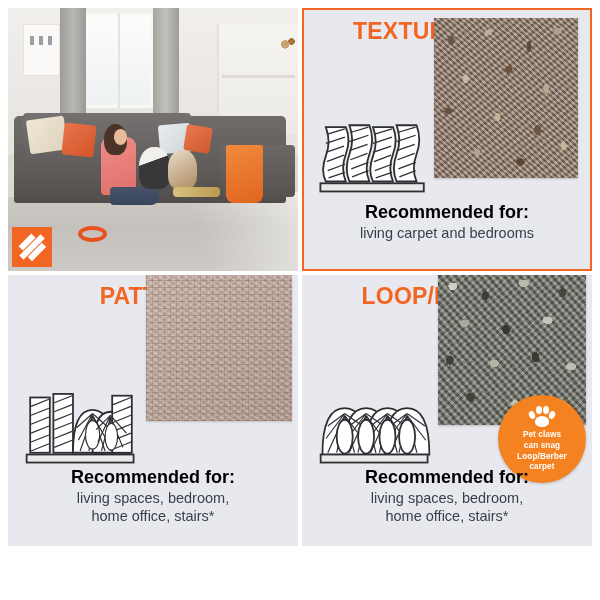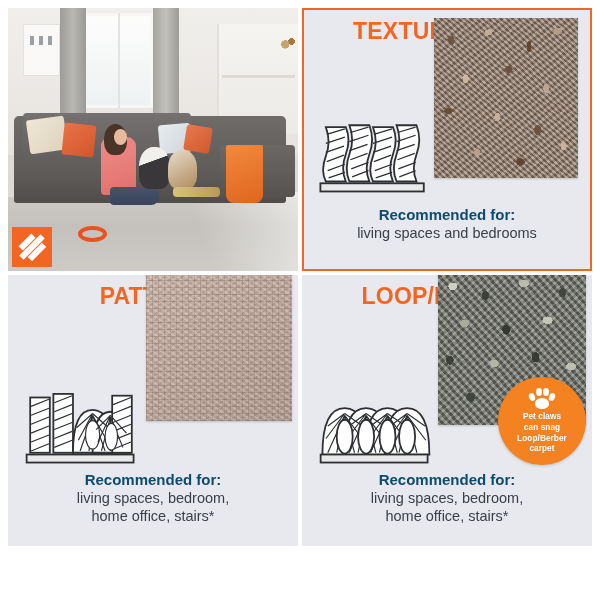--- a/index.html
+++ b/index.html
@@ -285,23 +285,23 @@
       repeating-linear-gradient(-42deg, rgba(255,255,255,.12) 0 2px, rgba(0,0,0,.18) 2px 5px);
   }
 
   
   .rec{
     position:absolute; left:0; right:0;
     text-align:center;
     line-height:1.28;
   }
   .rec-label{
-    color:#0c4a6e;
+    color:#000000;
     font-weight:bold;
-    font-size:15px;
+    font-size:18px;
     display:block;
   }
   .rec-text{
     color:#3b4048;
     font-size:14.5px;
     display:block;
     white-space:pre-line;
   }
 
   
@@ -398,21 +398,21 @@
                 <path d="M87 16 L107 10 M86 26 L107 19 M86 36 L106 29 M87 46 L106 39 M88 56 L107 49 M89 65 L107 58"></path>
               </g>
               <rect x="2" y="72" width="114" height="9" fill="#e9e9ea" stroke="#2d2f33" stroke-width="2"></rect>
             </svg>
           </div>
           <div class="swatch swatch-twist" style="left:130px; top:-38px; width:144px; height:160px;"></div>
         </div>
 
         <div class="rec" style="bottom:26px;">
           <span class="rec-label">Recommended for:</span>
-          <span class="rec-text">living spaces and bedrooms</span>
+          <span class="rec-text">living carpet and bedrooms</span>
         </div>
       </div>
     </div>
 
     <div class="cell">
       <div class="panel">
         <div class="panel-title">PATTERN</div>
 
         <div class="panel-body" style="top:42px; height:150px;">
           <div class="diagram" style="margin-left:14px; width:118px; height:82px;">
@@ -473,21 +473,21 @@
                 <ellipse cx="53" cy="58" rx="9" ry="19"></ellipse>
                 <ellipse cx="77" cy="58" rx="9" ry="19"></ellipse>
                 <ellipse cx="99" cy="58" rx="9" ry="19"></ellipse>
               </g>
               <rect x="2" y="78" width="120" height="9" fill="#e9e9ea" stroke="#2d2f33" stroke-width="2"></rect>
             </svg>
           </div>
           <div class="swatch swatch-loop" style="left:136px; top:-46px; width:148px; height:154px;"></div>
         </div>
 
-        <div class="pet-badge" style="right:6px; top:102px;">
+        <div class="pet-badge" style="right:6px; top:120px;">
           <div class="paw">
             <div class="toe toe1"></div>
             <div class="toe toe2"></div>
             <div class="toe toe3"></div>
             <div class="toe toe4"></div>
             <div class="pad"></div>
           </div>
           <div class="pet-text">Pet claws
 can snag
 Loop/Berber

